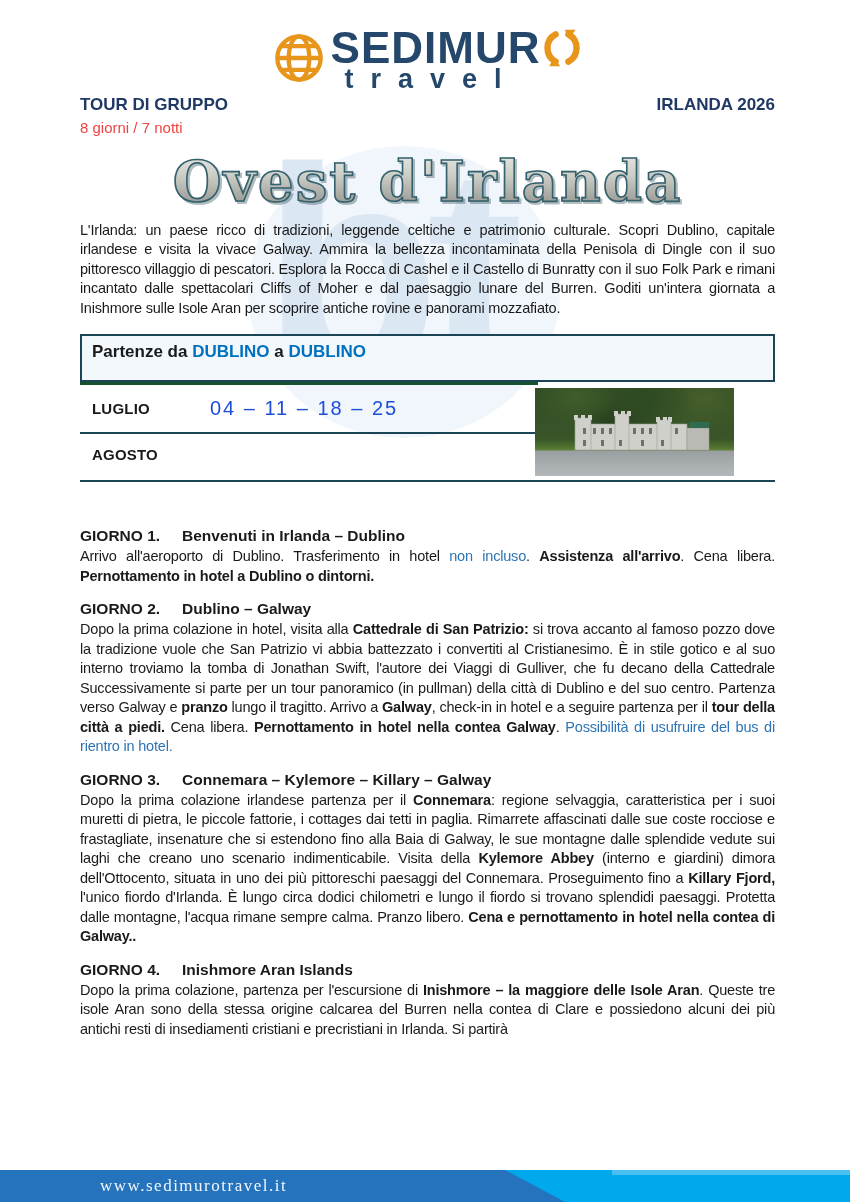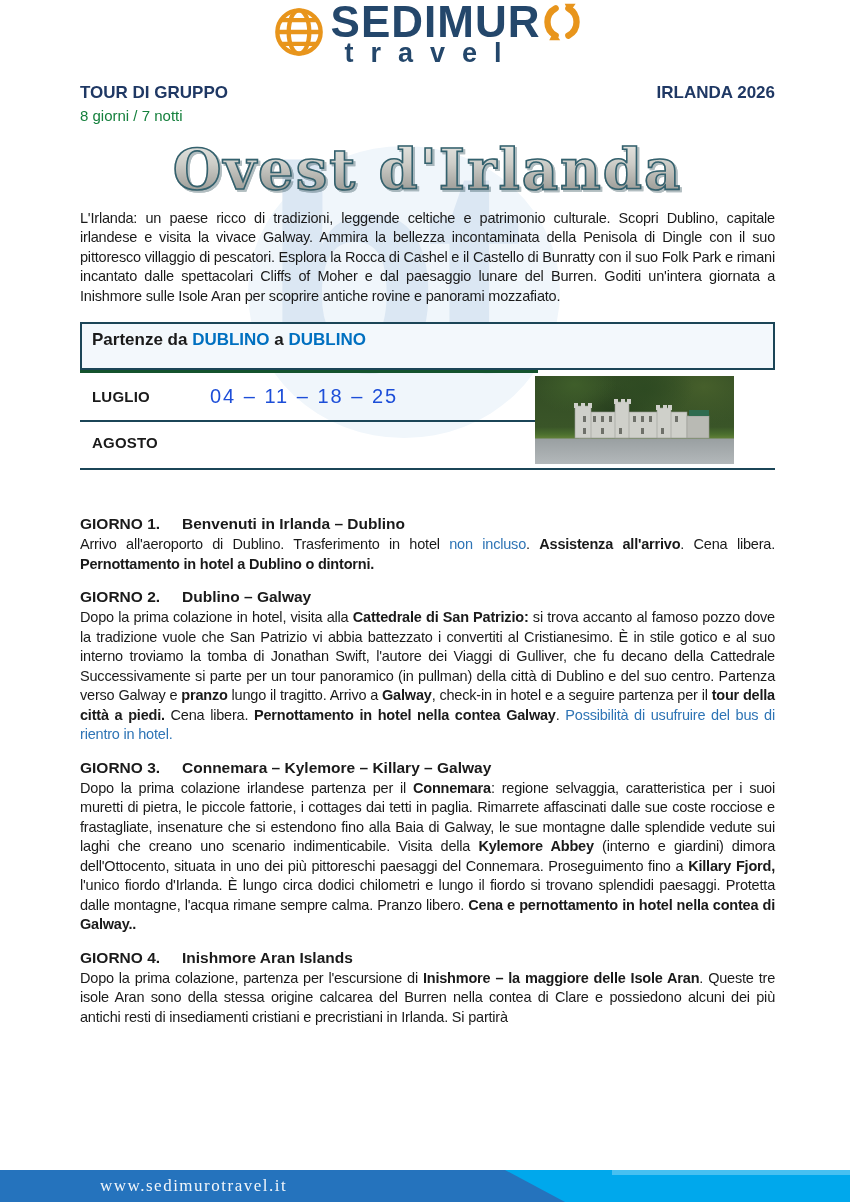--- a/index.html
+++ b/index.html
@@ -12,39 +12,39 @@
   .wm { position:absolute; z-index:0; }
   .wm-circle { left:248px; top:146px; width:312px; height:292px; border-radius:50%; background:#f0f6fb; }
   .wm-letters {
     left:262px; top:124px; font-family:"Liberation Sans", sans-serif;
     font-weight:bold; font-size:292px; line-height:1; color:#dbe7f3; letter-spacing:-14px;
   }
   
   .content { position:relative; z-index:2; padding:0 75px 0 80px; }
 
   
-  .logo-row { display:flex; justify-content:center; }
+  .logo-row { display:flex; justify-content:center; margin-top:26px; }
   .logo { display:flex; align-items:flex-start; }
   .globe { width:52px; height:52px; margin-top:6px; }
   .wordmark-block { margin-left:6px; }
   .wordmark-line { display:flex; align-items:center; }
   .wordmark {
     font-weight:bold; font-size:44px; line-height:1; letter-spacing:1px;
     color:#24476b; font-family:"Liberation Sans", sans-serif;
   }
   .cycle-icon { width:40px; height:44px; margin-left:2px; }
   .sub-wordmark {
     font-weight:bold; font-size:27px; color:#24476b; letter-spacing:17px;
     margin-left:14px; margin-top:-4px; line-height:1;
   }
   
-  .header-row { display:flex; justify-content:space-between; align-items:flex-start; margin-top:16px; }
+  .header-row { display:flex; justify-content:space-between; align-items:flex-start; margin-top:2px; }
   .tour-type { color:#1f3864; font-weight:bold; font-size:17px; }
   .dest-year { color:#1f3864; font-weight:bold; font-size:17px; }
-  .duration { font-size:15px; margin-top:4px; color:#15803d; }
+  .duration { font-size:15px; margin-top:4px; color:#ef4444; }
 
   
   .big-title-wrap { text-align:center; margin-top:16px; }
   .big-title {
     display:inline-block; font-family:"DejaVu Serif", serif; font-weight:bold;
     font-size:56px; line-height:1.05; letter-spacing:2px;
     background:linear-gradient(180deg,#e8e8e4 0%, #cdcdc8 40%, #8e8e89 100%);
     -webkit-background-clip:text; background-clip:text; color:transparent;
     -webkit-text-stroke:1.6px #33616e;
     filter:drop-shadow(2px 2px 0 rgba(35,65,75,0.35));

